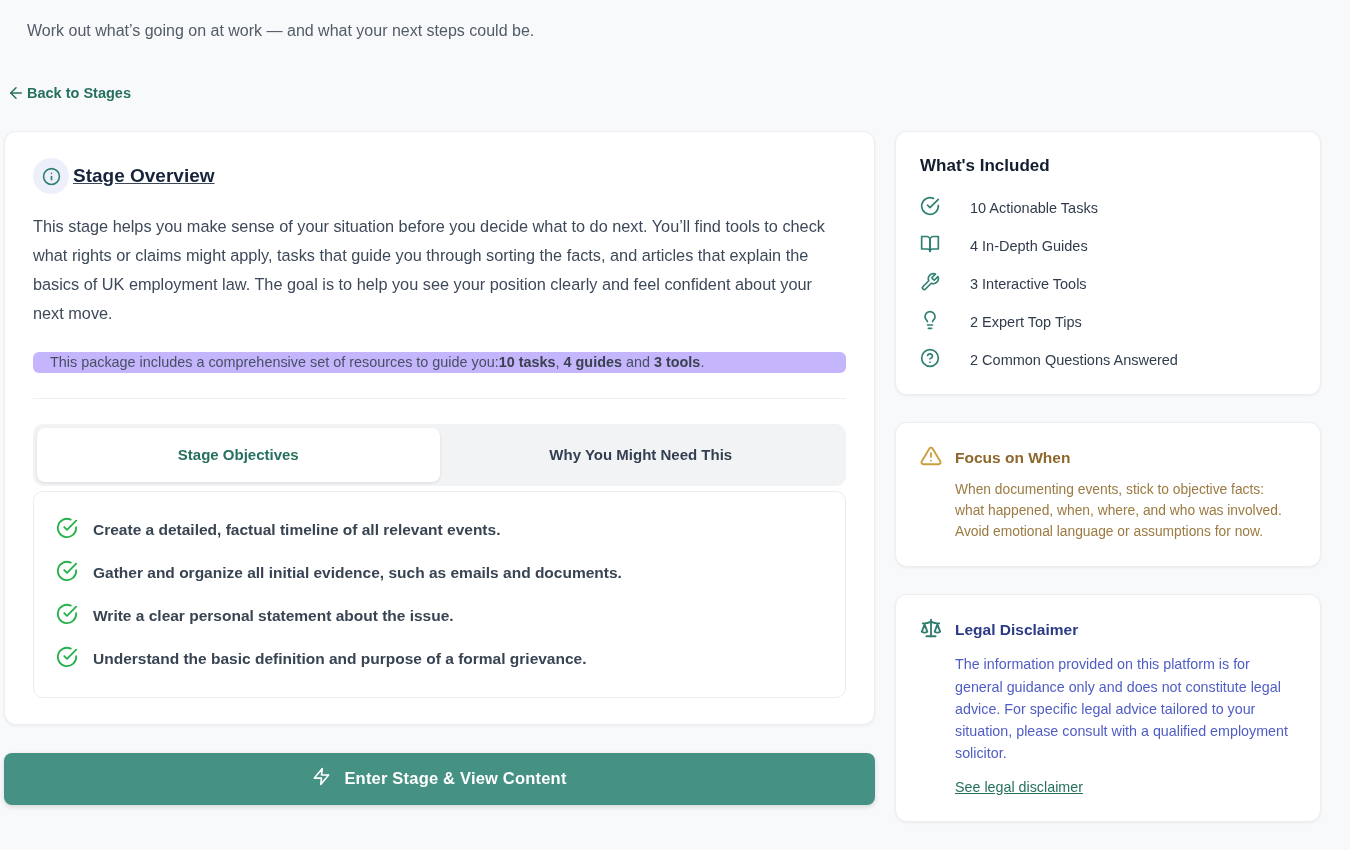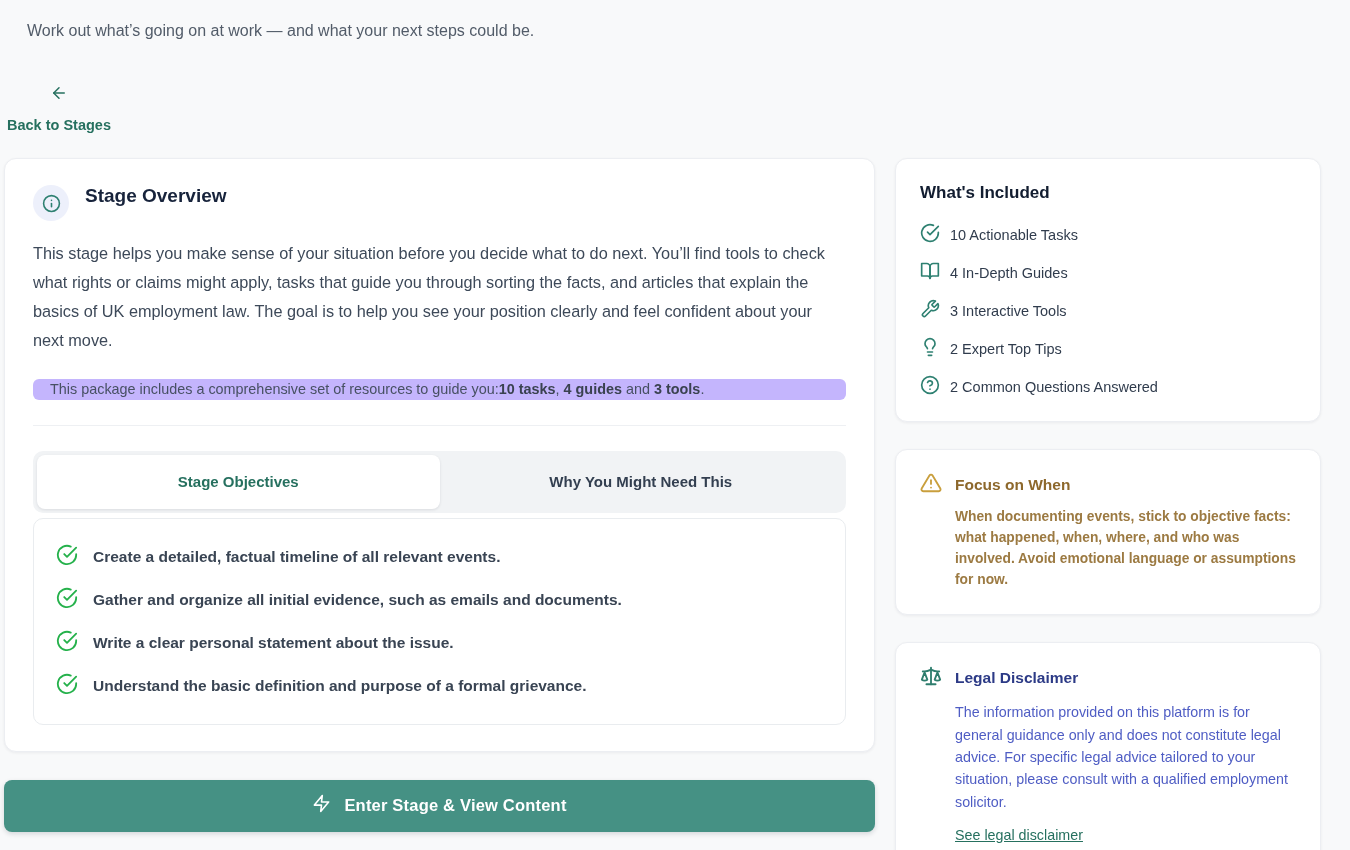--- a/index.html
+++ b/index.html
@@ -13,39 +13,39 @@
 
   
   .page-header { margin-left: 11px; }
   h1.page-title {
     font-size: 28px; font-weight: 700; letter-spacing: -0.4px;
     color: #1a2332;
   }
   .page-subtitle { margin-top: 10px; font-size: 16px; color: #525c69; margin-left: 12px; }
 
   .back-link {
-    display: inline-flex; align-items: center; gap: 15px;
-    margin: 44px 0 0 3px; cursor: pointer; text-decoration: none; flex-direction: column;
+    display: inline-flex; align-items: center; gap: 2px;
+    margin: 44px 0 0 3px; cursor: pointer; text-decoration: none;
   }
   .back-link .lbl { font-size: 14.5px; font-weight: 600; color: #26705f; }
   .back-link svg { display: block; }
 
   
   .layout {
     display: grid; grid-template-columns: 871px 426px; gap: 20px;
     margin-top: 25px; align-items: start;
   }
   .card {
     background: #ffffff; border: 1px solid #eceef2; border-radius: 12px;
     box-shadow: 0 1px 3px rgba(16,24,40,.06);
   }
 
   
   .overview-card { padding: 26px 28px 26px; }
-  .card-head { display: flex; gap: 16px; }
+  .card-head { display: flex; align-items: center; gap: 4px; text-decoration: underline; }
   .icon-badge {
     width: 36px; height: 36px; border-radius: 50%; background: #edf0fb;
     display: flex; align-items: center; justify-content: center; flex: 0 0 auto;
   }
   .overview-title { font-size: 19px; font-weight: 700; color: #17233b; }
   .overview-desc { margin-top: 18px; font-size: 16.3px; line-height: 1.78; color: #3d4959; max-width: 820px; }
 
   .package-note {
     margin-top: 24px; background: #c4b5fd; border-radius: 6px;
     padding: 0 17px; font-size: 14.4px; color: #475063; line-height: 1.45;
@@ -78,29 +78,29 @@
     display: flex; align-items: center; justify-content: center; gap: 13px;
     cursor: pointer; box-shadow: 0 2px 5px rgba(16,24,40,.15);
   }
 
   
   .side-col { display: flex; flex-direction: column; gap: 27px; }
 
   .included-card { padding: 24px 24px 22px; }
   .included-title { font-size: 17px; font-weight: 700; color: #121d30; }
   .included-list { list-style: none; margin-top: 20px; display: flex; flex-direction: column; gap: 14px; }
-  .included-item { display: flex; align-items: center; gap: 10px; }
+  .included-item { display: flex; align-items: center; gap: 30px; }
   .included-item svg { flex: 0 0 auto; }
   .included-label { font-size: 14.5px; color: #303c4d; }
 
   .note-card { padding: 22px 24px 24px; }
   .note-head { display: flex; align-items: center; gap: 13px; }
   .note-head svg { flex: 0 0 auto; }
   .tip-title { font-size: 15.5px; font-weight: 700; color: #8d682c; }
-  .tip-body { margin: 8px 0 0 35px; font-size: 13.8px; line-height: 1.53; color: #9c7a42; font-weight: bold; }
+  .tip-body { margin: 8px 0 0 35px; font-size: 13.8px; line-height: 1.53; color: #9c7a42; }
 
   .legal-title { font-size: 15.5px; font-weight: 700; color: #2c3a86; }
   .legal-body { margin: 10px 0 0 35px; font-size: 14.3px; line-height: 1.56; color: #4f5dc4; }
   .legal-link {
     display: inline-block; margin: 14px 0 2px 35px; font-size: 14.3px;
     color: #26705f; text-decoration: underline; cursor: pointer;
   }
 </style>
 </head>
 <body>

